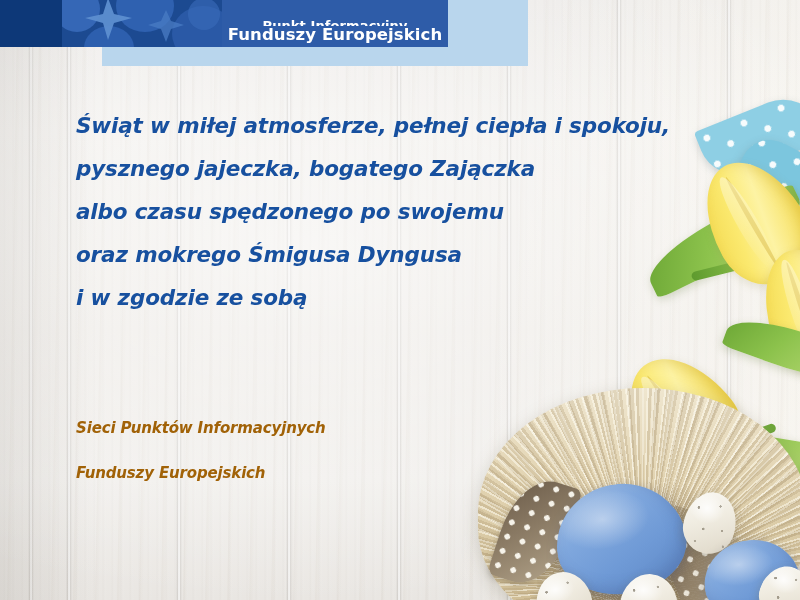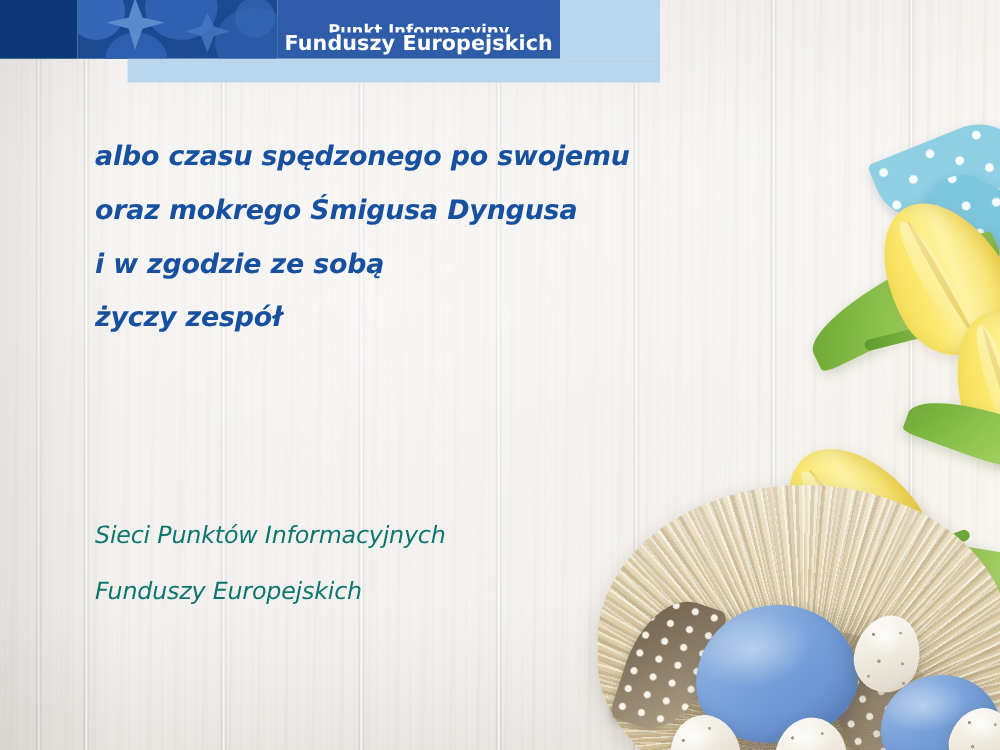--- a/index.html
+++ b/index.html
@@ -139,23 +139,23 @@
   }
   .sign-block {
     position:absolute;
     left:76px;
     top:406px;
     width:600px;
   }
   .sign-line {
     font-family:"DejaVu Sans", sans-serif;
     font-style:italic;
-    font-weight:normal;
-    font-size:19px;
-    color:#0f766e;
+    font-weight:bold;
+    font-size:15px;
+    color:#a16207;
     line-height:45px;
     white-space:nowrap;
     letter-spacing:-.15px;
   }
 
   
   .ribbon {
     position:absolute;
     left:700px; top:108px;
     width:120px; height:56px;
@@ -339,24 +339,25 @@
   <div class="banner-title">
     <div class="banner-line1">Punkt Informacyjny</div>
     <div class="banner-line2">Funduszy Europejskich</div>
   </div>
 
   <div class="banner-shadow"></div>
   <div class="banner-lightblue-top"></div>
   <div class="banner-lightblue"></div>
 
   <div class="text-block">
+    <div class="line">Świąt w miłej atmosferze, pełnej ciepła i spokoju,</div>
+    <div class="line">pysznego jajeczka, bogatego Zajączka</div>
     <div class="line">albo czasu spędzonego po swojemu</div>
     <div class="line">oraz mokrego Śmigusa Dyngusa</div>
     <div class="line">i w zgodzie ze sobą</div>
-    <div class="line">życzy zespół</div>
   </div>
 
   <div class="sign-block">
     <div class="sign-line">Sieci Punktów Informacyjnych</div>
     <div class="sign-line">Funduszy Europejskich</div>
   </div>
 
   <div class="ribbon">
     <div class="ribbon-dots"></div>
   </div>

